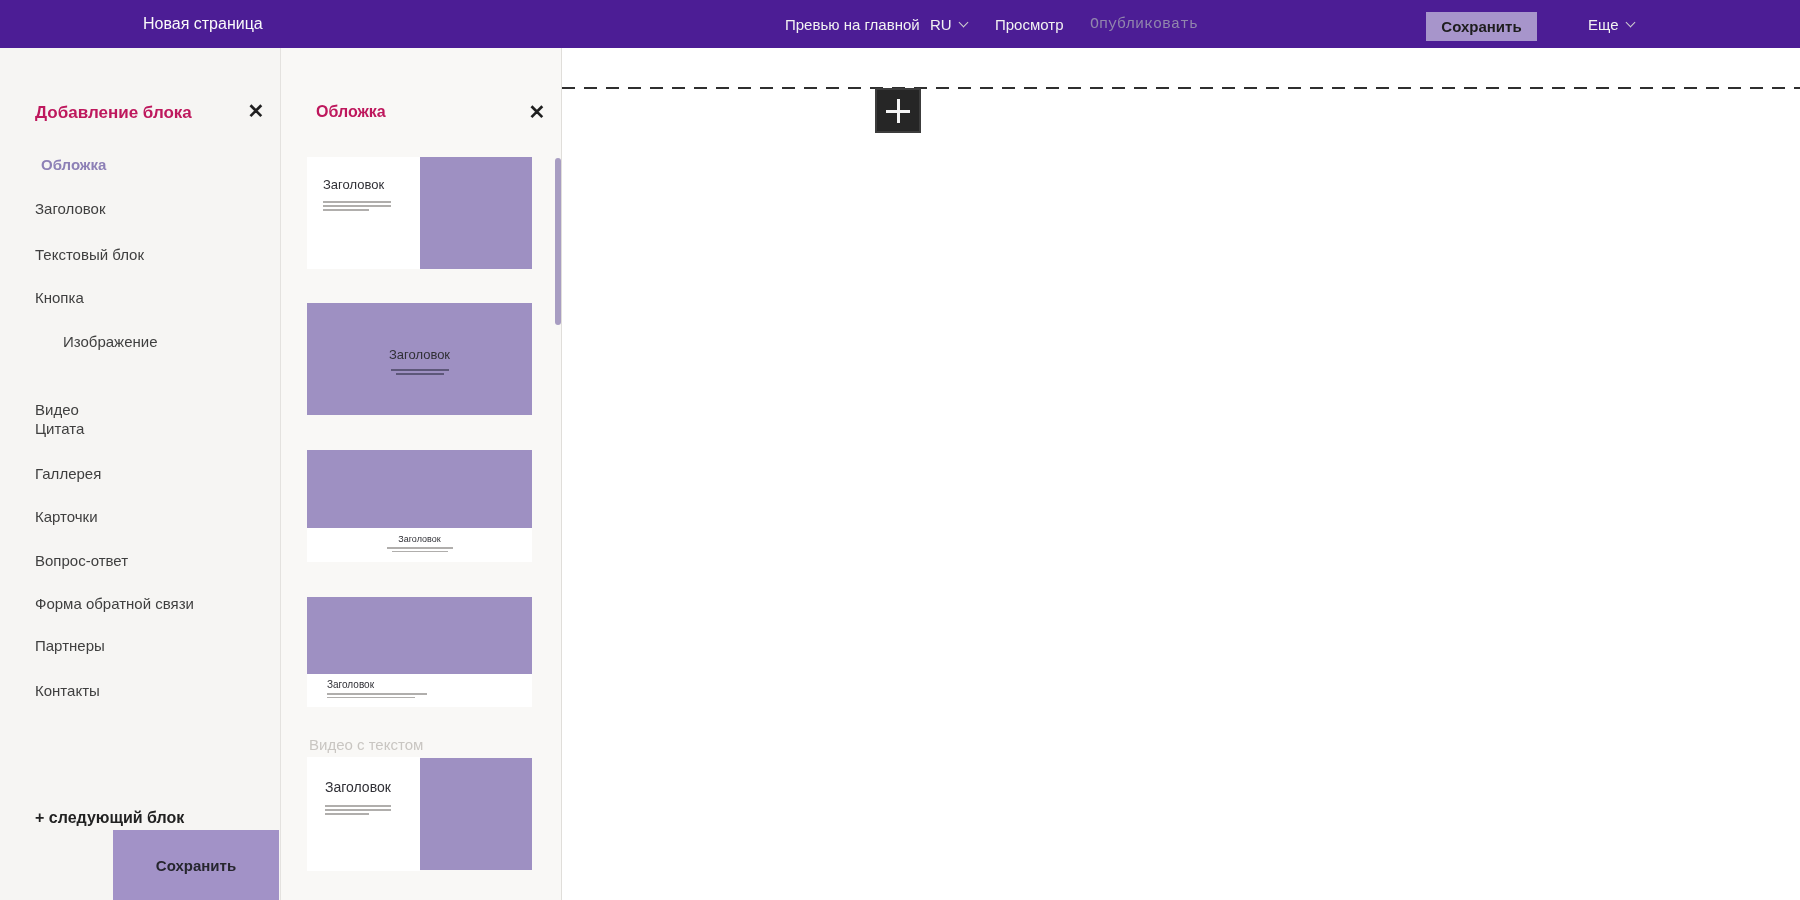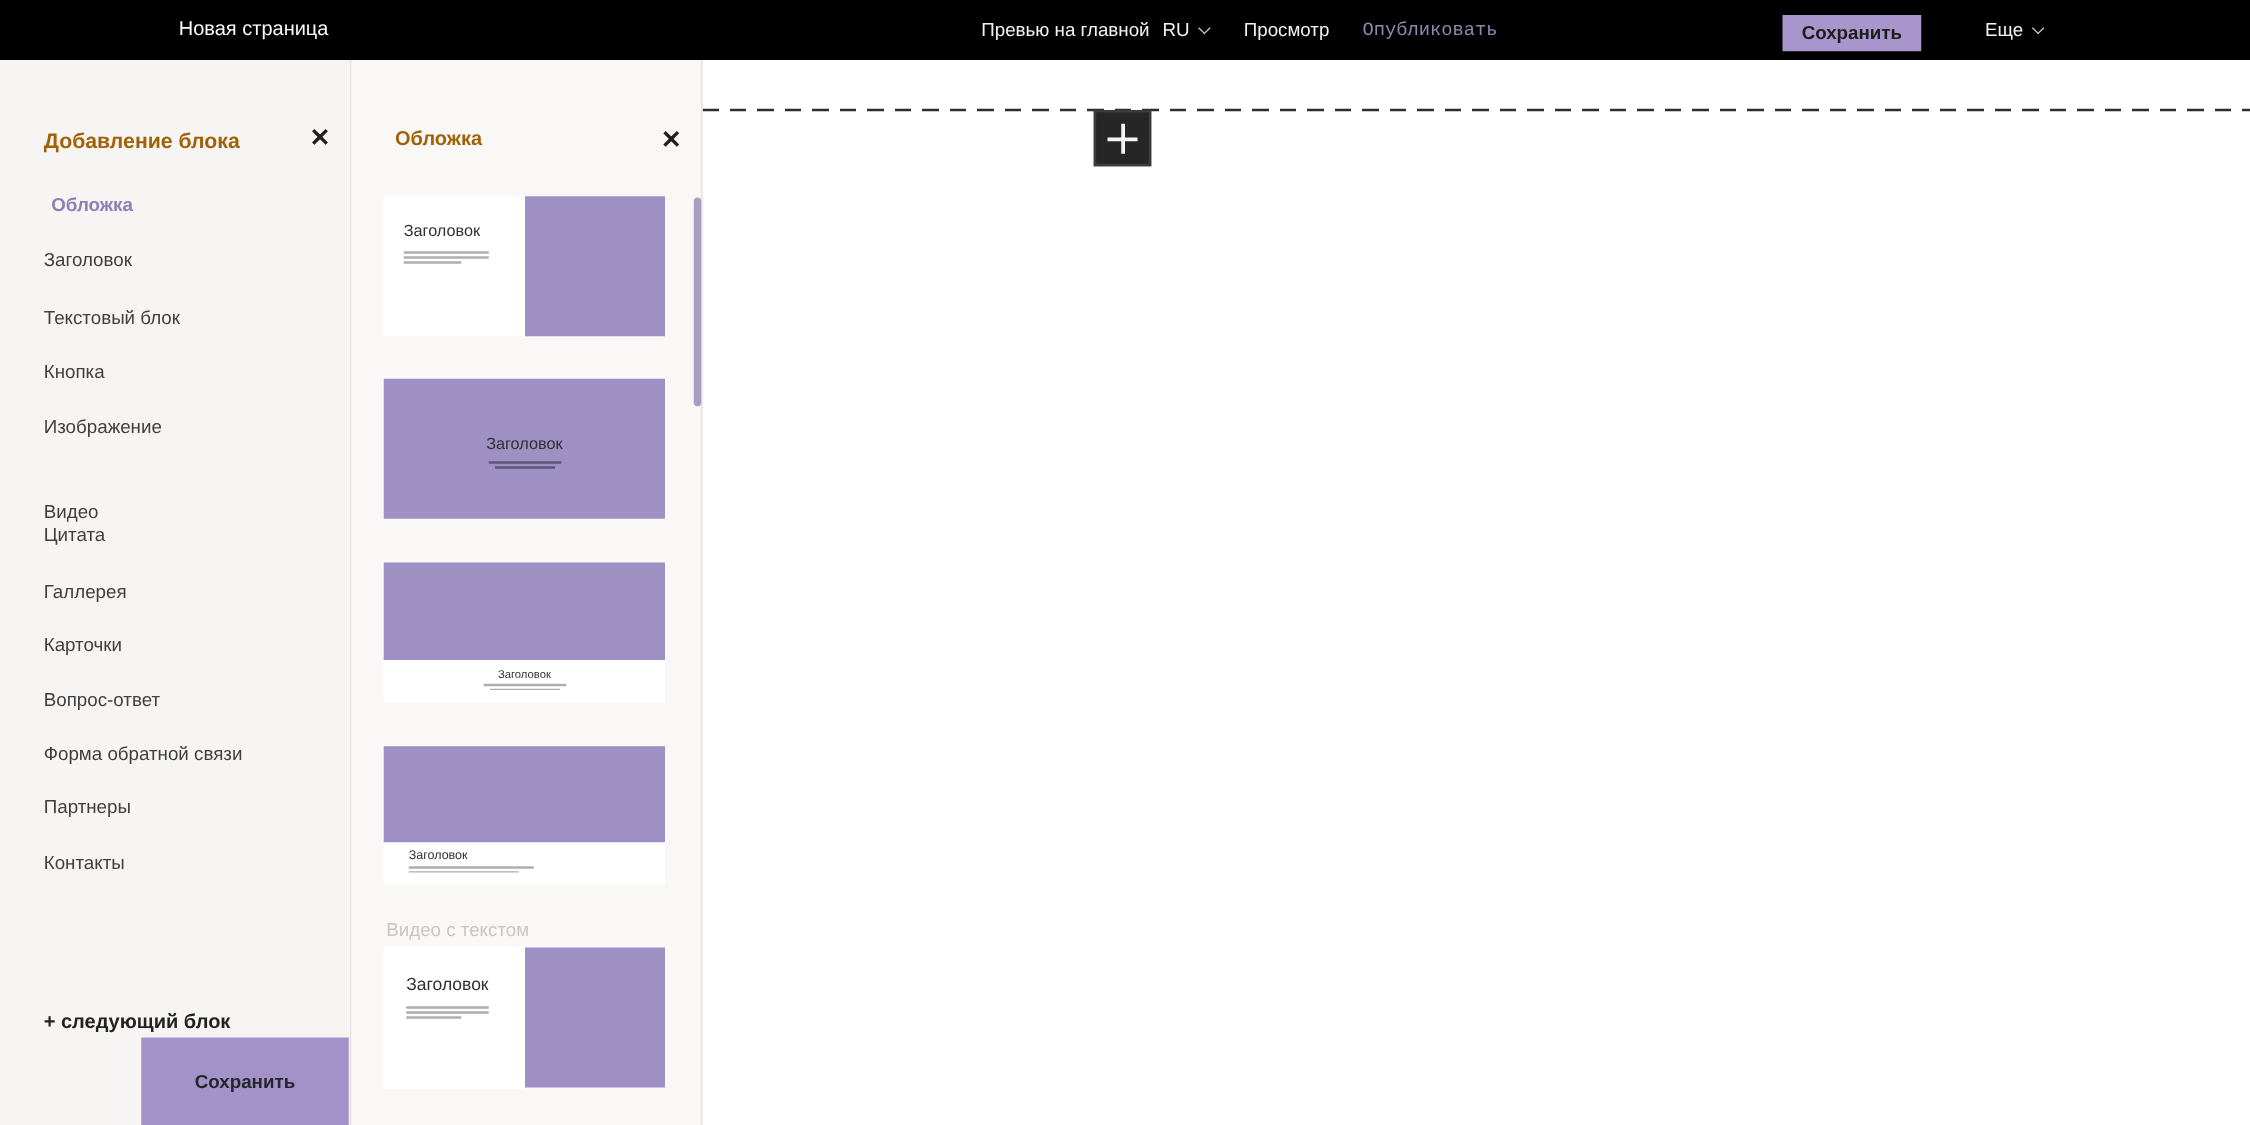--- a/index.html
+++ b/index.html
@@ -1,36 +1,36 @@
 <!DOCTYPE html>
 <html><head>
 <meta charset="utf-8">
 <style>
   * { margin:0; padding:0; box-sizing:border-box; }
   html,body { width:1800px; height:900px; overflow:hidden; background:#ffffff;
               font-family:"Liberation Sans", sans-serif; }
 
   
-  .topbar { position:absolute; left:0; top:0; width:1800px; height:48px; background:#000000; z-index:30; }
+  .topbar { position:absolute; left:0; top:0; width:1800px; height:48px; background:#4c1d95; z-index:30; }
   .tb-item { position:absolute; top:0; height:48px; display:flex; align-items:center;
              color:#f2f2f2; font-size:15px; cursor:pointer; white-space:nowrap; }
   .tb-title { color:#fafafa; font-size:16px; }
   .tb-publish { color:#9186ad;font-family:Liberation Mono, monospace; }
   .tb-savebtn { position:absolute; left:1426px; top:12px; width:111px; height:29px;
                 background:#a795cb; color:#1d1d1d; font-size:15px; font-weight:bold;
                 display:flex; align-items:center; justify-content:center; cursor:pointer; }
   .chev { display:inline-block; width:7px; height:7px; border-right:1.6px solid #cfcfcf;
           border-bottom:1.6px solid #cfcfcf; transform:rotate(45deg); margin-left:8px; margin-top:-4px; }
 
   
   .panel1 { position:absolute; left:0; top:48px; width:281px; height:852px;
             background:#f6f5f3; border-right:1px solid #e4e2df; z-index:20; }
   .panel2 { position:absolute; left:281px; top:48px; width:281px; height:852px;
             background:#f9f8f6; border-right:1px solid #e0deda; z-index:10; }
-  .panel-title { position:absolute; left:35px; top:55px; font-size:17px; font-weight:bold; color:#a16207; }
+  .panel-title { position:absolute; left:35px; top:55px; font-size:17px; font-weight:bold; color:#be185d; }
   .close-x { position:absolute; left:245px; top:52px; width:22px; height:22px;
              font-size:20px; font-weight:bold; color:#1f1f1f; cursor:pointer;
              display:flex; align-items:center; justify-content:center; line-height:1; }
 
   .nav-item { position:absolute; left:35px; height:20px; line-height:20px;
               font-size:15px; color:#3f3f3f; cursor:pointer; white-space:nowrap; }
   .nav-item.active { left:41px; color:#8d80b6; font-weight:600; }
   .next-block { position:absolute; left:35px; top:761px; font-size:16px; font-weight:bold; color:#222; cursor:pointer; }
   .p1-savebtn { position:absolute; left:113px; top:782px; width:166px; height:70px;
                 background:#a292c7; color:#26262e; font-size:15px; font-weight:bold;
@@ -76,21 +76,21 @@
 </div>
 
 <div class="panel1">
   <div class="panel-title">Добавление блока</div>
   <div class="close-x">✕</div>
 
   <div class="nav-item active" style="top:107px;">Обложка</div>
   <div class="nav-item" style="top:151px;">Заголовок</div>
   <div class="nav-item" style="top:197px;">Текстовый блок</div>
   <div class="nav-item" style="top:240px;">Кнопка</div>
-  <div class="nav-item" style="top:284px;">Изображение</div>
+  <div class="nav-item" style="top:284px;margin-left:28px;">Изображение</div>
   <div class="nav-item" style="top:328px;margin-top:24px;">Видео</div>
   <div class="nav-item" style="top:371px;">Цитата</div>
   <div class="nav-item" style="top:416px;">Галлерея</div>
   <div class="nav-item" style="top:459px;">Карточки</div>
   <div class="nav-item" style="top:503px;">Вопрос-ответ</div>
   <div class="nav-item" style="top:546px;">Форма обратной связи</div>
   <div class="nav-item" style="top:588px;">Партнеры</div>
   <div class="nav-item" style="top:633px;">Контакты</div>
 
   <div class="next-block">+ следующий блок</div>

